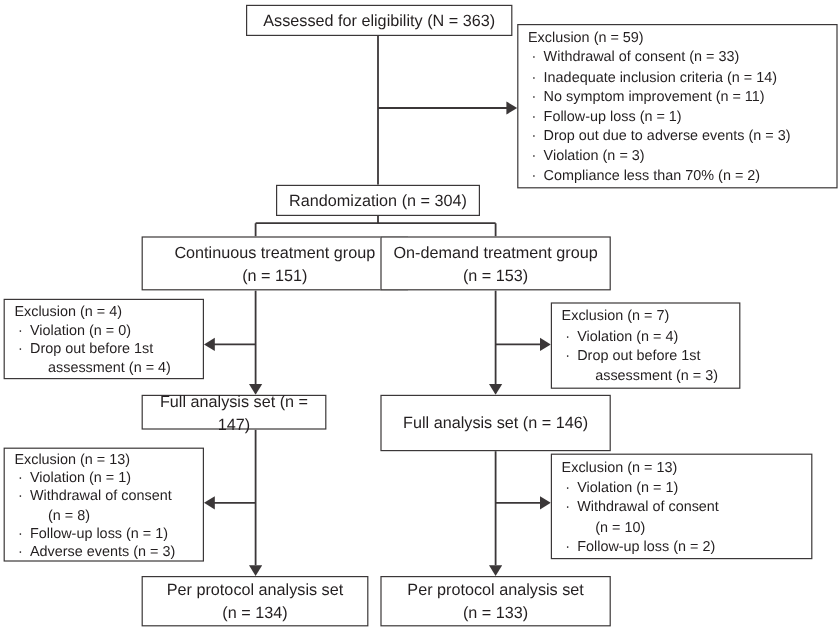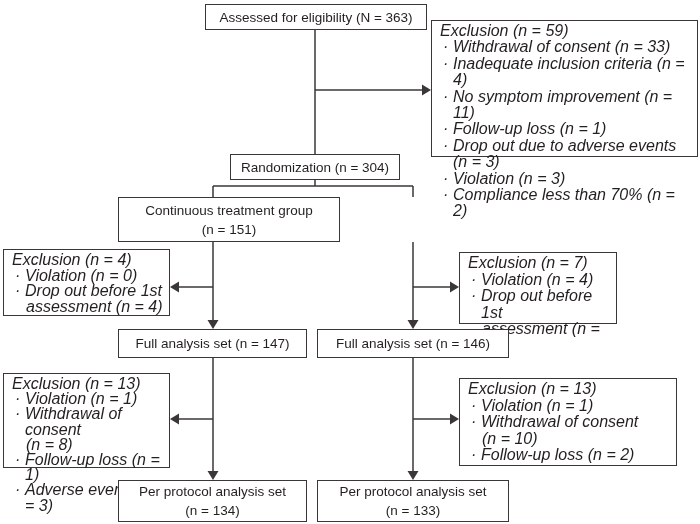--- a/index.html
+++ b/index.html
@@ -10,24 +10,24 @@
   }
   .canvas svg { position:absolute; left:0; top:0; }
   .box {
     position:absolute; border:1.5px solid #3b3738; background:#ffffff;
     box-sizing:border-box;
   }
   .center {
     display:flex; flex-direction:column; align-items:center; justify-content:center;
     text-align:center; font-size:13.5px; line-height:19px; padding:0 2px;
   }
-  .excl { font-size:16px; padding:2px 4px 2px 8px;font-style:italic; }
+  .excl { font-size:12px; padding:2px 4px 2px 8px; }
   .erow { display:flex; margin-left:3px; }
   .erow .bullet { flex:none; width:10px; text-align:left; }
-  .erow.cont { margin-left:14px; }
+  .erow.cont { margin-left:28px; }
 </style>
 </head>
 <body>
 
 <div class="canvas">
 
   <svg width="700" height="524" viewBox="0 0 700 524">
     <g stroke="#3b3738" stroke-width="1.5" fill="none">
       <path d="M315,30 V154"></path>
       <path d="M315,90 H423"></path>
@@ -59,21 +59,21 @@
   </div>
 
   <div class="box excl" style="left:431px;top:20px;width:267px;height:137px;line-height:16.4px">
     <div>Exclusion (n = 59)</div>
     <div class="erow">
         <span class="bullet">·</span>
         <span>Withdrawal of consent (n = 33)</span>
       </div>
     <div class="erow">
         <span class="bullet">·</span>
-        <span>Inadequate inclusion criteria (n = 4)</span>
+        <span>Inadequate inclusion criteria (n = 14)</span>
       </div>
     <div class="erow">
         <span class="bullet">·</span>
         <span>No symptom improvement (n = 11)</span>
       </div>
     <div class="erow">
         <span class="bullet">·</span>
         <span>Follow-up loss (n = 1)</span>
       </div>
     <div class="erow">
@@ -90,20 +90,24 @@
       </div>
   </div>
 
   <div class="box center" style="left:230px;top:154px;width:170px;height:26px">
     <span>Randomization (n = 304)</span>
   </div>
 
   <div class="box center" style="left:118px;top:197px;width:222px;height:45px">
     <span>Continuous treatment group</span>
     <span>(n = 151)</span>
+  </div>
+  <div class="box center" style="left:317px;top:197px;width:192px;height:45px">
+    <span>On-demand treatment group</span>
+    <span>(n = 153)</span>
   </div>
 
   <div class="box excl" style="left:3px;top:249px;width:167px;height:67px;line-height:15.5px">
     <div>Exclusion (n = 4)</div>
     <div class="erow">
         <span class="bullet">·</span>
         <span>Violation (n = 0)</span>
       </div>
     <div class="erow">
         <span class="bullet">·</span>
@@ -122,24 +126,24 @@
       </div>
     <div class="erow">
         <span class="bullet">·</span>
         <span>Drop out before 1st</span>
       </div>
     <div class="erow cont">
         <span>assessment (n = 3)</span>
       </div>
   </div>
 
-  <div class="box center" style="left:118px;top:329px;width:189px;height:29px">
+  <div class="box center" style="left:118px;top:329px;width:154px;height:29px">
     <span>Full analysis set (n = 147)</span>
   </div>
-  <div class="box center" style="left:317px;top:329px;width:192px;height:29px">
+  <div class="box center" style="left:317px;top:329px;width:192px;height:47px">
     <span>Full analysis set (n = 146)</span>
   </div>
 
   <div class="box excl" style="left:3px;top:373px;width:167px;height:95px;line-height:15.2px">
     <div>Exclusion (n = 13)</div>
     <div class="erow">
         <span class="bullet">·</span>
         <span>Violation (n = 1)</span>
       </div>
     <div class="erow">

